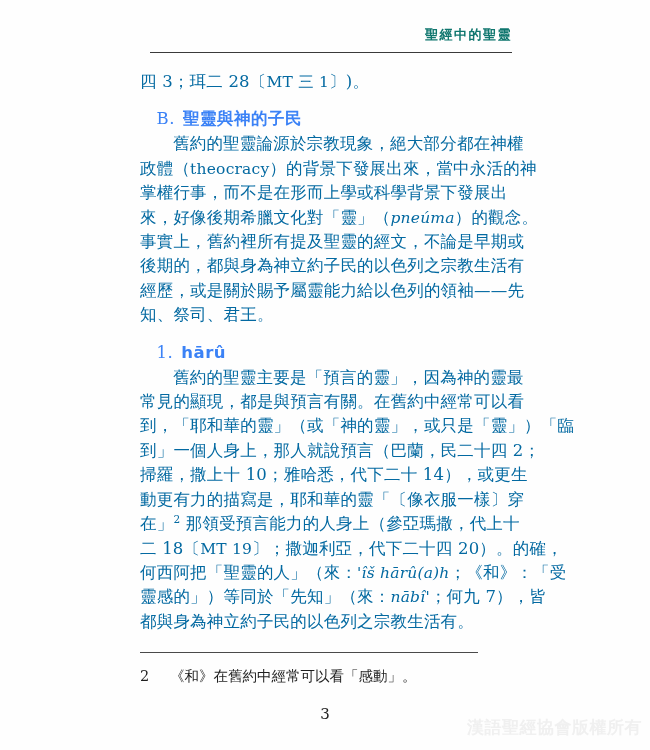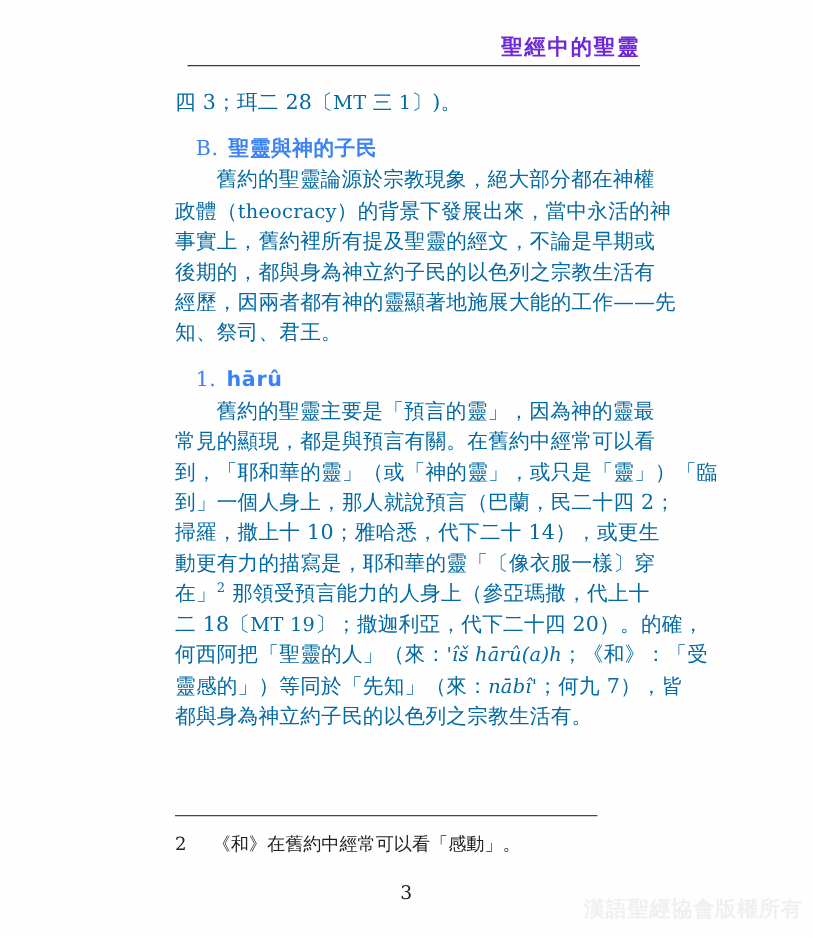--- a/index.html
+++ b/index.html
@@ -27,23 +27,23 @@
     top: 26px;
     width: 362px;
     height: 30px;
   }
   .header-title {
     position: absolute;
     right: 0;
     top: 0;
     font-family: "DejaVu Sans", "Liberation Sans", sans-serif;
     font-weight: bold;
-    font-size: 17px;
+    font-size: 13px;
     letter-spacing: 1.5px;
-    color: #6d28d9;
+    color: #0f766e;
     white-space: nowrap;
   }
   .header-rule {
     position: absolute;
     left: 0;
     top: 26px;
     width: 362px;
     height: 1px;
     background: #3a3a3a;
   }
@@ -181,27 +181,33 @@
       <span class="marker">B.</span><span>聖靈與神的子民</span>
     </div>
 
     <div class="line just indent-2">
         <span>舊約的聖靈論源於宗教現象，絕大部分都在神權</span>
       </div>
     <div class="line just">
         <span>政體（<span class="latin">theocracy</span>）的背景下發展出來，當中永活的神</span>
       </div>
     <div class="line just">
+        <span>掌權行事，而不是在形而上學或科學背景下發展出</span>
+      </div>
+    <div class="line just">
+        <span>來，好像後期希臘文化對「靈」（<span class="ital">pneúma</span>）的觀念。</span>
+      </div>
+    <div class="line just">
         <span>事實上，舊約裡所有提及聖靈的經文，不論是早期或</span>
       </div>
     <div class="line just">
         <span>後期的，都與身為神立約子民的以色列之宗教生活有</span>
       </div>
     <div class="line just">
-        <span>經歷，因兩者都有神的靈顯著地施展大能的工作——先</span>
+        <span>經歷，或是關於賜予屬靈能力給以色列的領袖——先</span>
       </div>
     <div class="line">知、祭司、君王。</div>
 
     <div class="blockgap"></div>
 
     <div class="heading indent-1">
       <span class="marker">1.</span><span>hārû</span>
     </div>
 
     <div class="line just indent-2">

